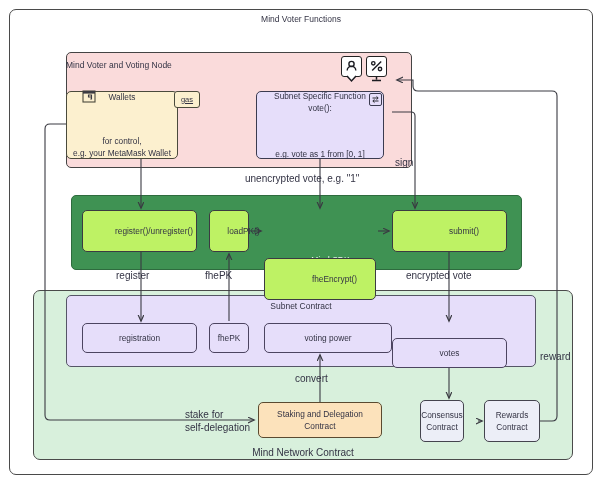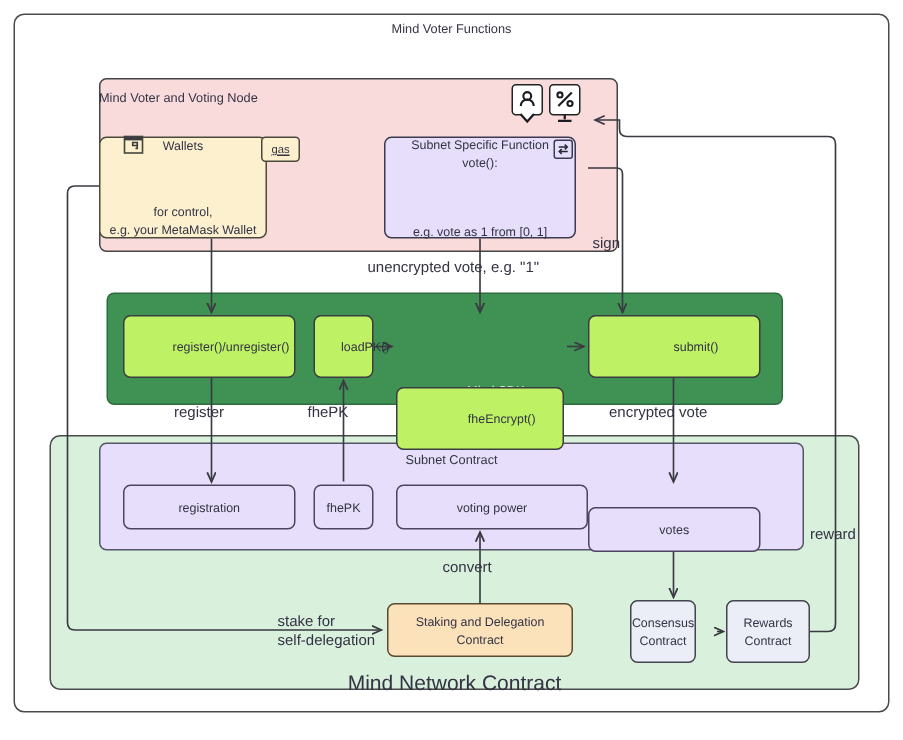--- a/index.html
+++ b/index.html
@@ -14,21 +14,21 @@
   .outer{left:9px;top:9px;width:584px;height:466px;background:#ffffff;border-color:#4a4a4a;}
   .outer-title{left:9px;top:14px;width:584px;font-size:8.5px;color:#333344;text-align:center;position:absolute;}
 
   .voter-node{left:66px;top:52px;width:346px;height:116px;background:#fadbdb;border:1.4px solid #444444;border-radius:5px;}
   .voter-node-title{left:66px;top:60px;width:346px;font-size:8.5px;color:#333344;text-align:left;position:absolute;}
 
   .sdk{left:71px;top:195px;width:451px;height:75px;background:#3f9253;border:1.4px solid #2e6b3e;border-radius:5px;}
   .sdk-title{left:71px;top:255px;width:451px;font-size:8.5px;color:#eaf7ee;text-align:center;position:absolute;padding-left:34px;}
 
   .mnc{left:33px;top:290px;width:540px;height:170px;background:#d8f0dc;border:1.4px solid #4a4a4a;border-radius:7px;}
-  .mnc-title{left:33px;top:447px;width:540px;font-size:14px;color:#333344;text-align:center;position:absolute;}
+  .mnc-title{left:33px;top:447px;width:540px;font-size:10px;color:#333344;text-align:center;position:absolute;}
 
   .subnet{left:66px;top:295px;width:470px;height:72px;background:#e6defa;border:1.4px solid #555566;border-radius:5px;}
   .subnet-title{left:66px;top:301px;width:470px;font-size:8.5px;color:#333344;text-align:center;position:absolute;}
 
   
   .node{position:absolute;box-sizing:border-box;display:flex;align-items:center;justify-content:center;
         text-align:center;font-size:8.3px;color:#333344;border:1.3px solid #3b3b42;border-radius:5px;
         line-height:1.45;white-space:pre-line;padding:2px 3px;}
 
   .n-wallets{left:66px;top:91px;width:112px;height:68px;background:#fcf0cf;border-color:#4a4a3c;

